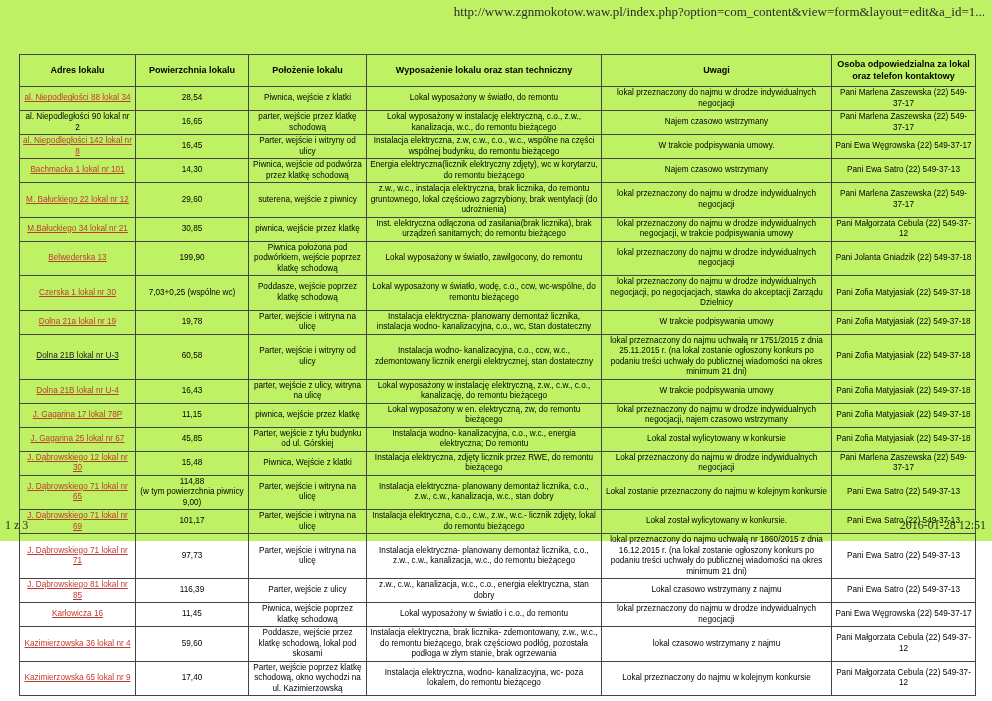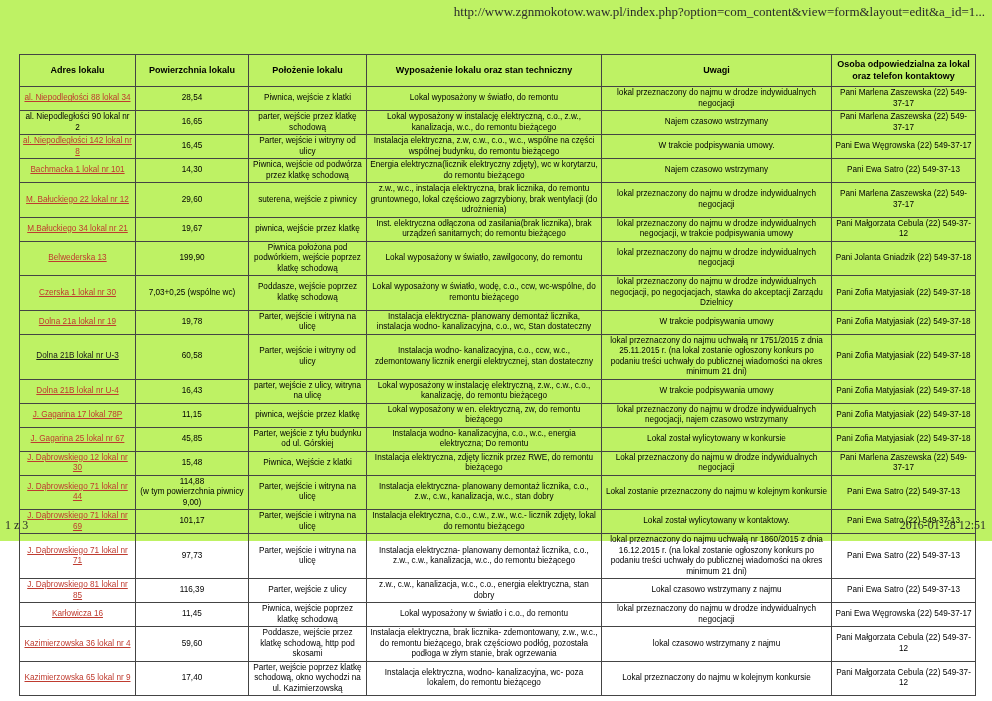--- a/index.html
+++ b/index.html
@@ -147,21 +147,21 @@
         <tr>
           <td><a href="#" class="link-red">M. Bałuckiego 22 lokal nr 12</a></td>
           <td class="area-cell">29,60</td>
           <td>suterena, wejście z piwnicy</td>
           <td>z.w., w.c., instalacja elektryczna, brak licznika, do remontu gruntownego, lokal częściowo zagrzybiony, brak wentylacji (do udrożnienia)</td>
           <td>lokal przeznaczony do najmu w drodze indywidualnych negocjacji</td>
           <td>Pani Marlena Zaszewska (22) 549-37-17</td>
         </tr>
         <tr>
           <td><a href="#" class="link-red">M.Bałuckiego 34 lokal nr 21</a></td>
-          <td class="area-cell">19,67</td>
+          <td class="area-cell">30,85</td>
           <td>piwnica, wejście przez klatkę</td>
           <td>Inst. elektryczna odłączona od zasilania(brak licznika), brak urządzeń sanitarnych; do remontu bieżącego</td>
           <td>lokal przeznaczony do najmu w drodze indywidualnych negocjacji, w trakcie podpisywania umowy</td>
           <td>Pani Małgorzata Cebula (22) 549-37-12</td>
         </tr>
         <tr>
           <td><a href="#" class="link-red">Belwederska 13</a></td>
           <td class="area-cell">199,90</td>
           <td>Piwnica położona pod podwórkiem, wejście poprzez klatkę schodową</td>
           <td>Lokal wyposażony w światło, zawilgocony, do remontu</td>
@@ -218,34 +218,34 @@
         </tr>
         <tr>
           <td><a href="#" class="link-red">J. Dąbrowskiego 12 lokal nr 30</a></td>
           <td class="area-cell">15,48</td>
           <td>Piwnica, Wejście z klatki</td>
           <td>Instalacja elektryczna, zdjęty licznik przez RWE, do remontu bieżącego</td>
           <td>Lokal przeznaczony do najmu w drodze indywidualnych negocjacji</td>
           <td>Pani Marlena Zaszewska (22) 549-37-17</td>
         </tr>
         <tr>
-          <td><a href="#" class="link-red">J. Dąbrowskiego 71 lokal nr 44</a></td>
+          <td><a href="#" class="link-red">J. Dąbrowskiego 71 lokal nr 65</a></td>
           <td class="area-cell">114,88
 (w tym powierzchnia piwnicy 9,00)</td>
           <td>Parter, wejście i witryna na ulicę</td>
           <td>Instalacja elektryczna- planowany demontaż licznika, c.o., z.w., c.w., kanalizacja, w.c., stan dobry</td>
           <td>Lokal zostanie przeznaczony do najmu w kolejnym konkursie</td>
           <td>Pani Ewa Satro (22) 549-37-13</td>
         </tr>
         <tr>
           <td><a href="#" class="link-red">J. Dąbrowskiego 71 lokal nr 69</a></td>
           <td class="area-cell">101,17</td>
           <td>Parter, wejście i witryna na ulicę</td>
           <td>Instalacja elektryczna, c.o., c.w., z.w., w.c.- licznik zdjęty, lokal do remontu bieżącego</td>
-          <td>Lokal został wylicytowany w kontaktowy.</td>
+          <td>Lokal został wylicytowany w konkursie.</td>
           <td>Pani Ewa Satro (22) 549-37-13</td>
         </tr>
         <tr>
           <td><a href="#" class="link-red">J. Dąbrowskiego 71 lokal nr 71</a></td>
           <td class="area-cell">97,73</td>
           <td>Parter, wejście i witryna na ulicę</td>
           <td>Instalacja elektryczna- planowany demontaż licznika, c.o., z.w., c.w., kanalizacja, w.c., do remontu bieżącego</td>
           <td>lokal przeznaczony do najmu uchwałą nr 1860/2015 z dnia 16.12.2015 r. (na lokal zostanie ogłoszony konkurs po podaniu treści uchwały do publicznej wiadomości na okres minimum 21 dni)</td>
           <td>Pani Ewa Satro (22) 549-37-13</td>
         </tr>
@@ -261,21 +261,21 @@
           <td><a href="#" class="link-red">Karłowicza 16</a></td>
           <td class="area-cell">11,45</td>
           <td>Piwnica, wejście poprzez klatkę schodową</td>
           <td>Lokal wyposażony w światło i c.o., do remontu</td>
           <td>lokal przeznaczony do najmu w drodze indywidualnych negocjacji</td>
           <td>Pani Ewa Węgrowska (22) 549-37-17</td>
         </tr>
         <tr>
           <td><a href="#" class="link-red">Kazimierzowska 36 lokal nr 4</a></td>
           <td class="area-cell">59,60</td>
-          <td>Poddasze, wejście przez klatkę schodową, http pod skosami</td>
+          <td>Poddasze, wejście przez klatkę schodową, lokal pod skosami</td>
           <td>Instalacja elektryczna, brak licznika- zdemontowany, z.w., w.c., do remontu bieżącego, brak częściowo podłóg, pozostała podłoga w złym stanie, brak ogrzewania</td>
           <td>lokal czasowo wstrzymany z najmu</td>
           <td>Pani Małgorzata Cebula (22) 549-37-12</td>
         </tr>
         <tr>
           <td><a href="#" class="link-red">Kazimierzowska 65 lokal nr 9</a></td>
           <td class="area-cell">17,40</td>
           <td>Parter, wejście poprzez klatkę schodową, okno wychodzi na ul. Kazimierzowską</td>
           <td>Instalacja elektryczna, wodno- kanalizacyjna, wc- poza lokalem, do remontu bieżącego</td>
           <td>Lokal przeznaczony do najmu w kolejnym konkursie</td>

